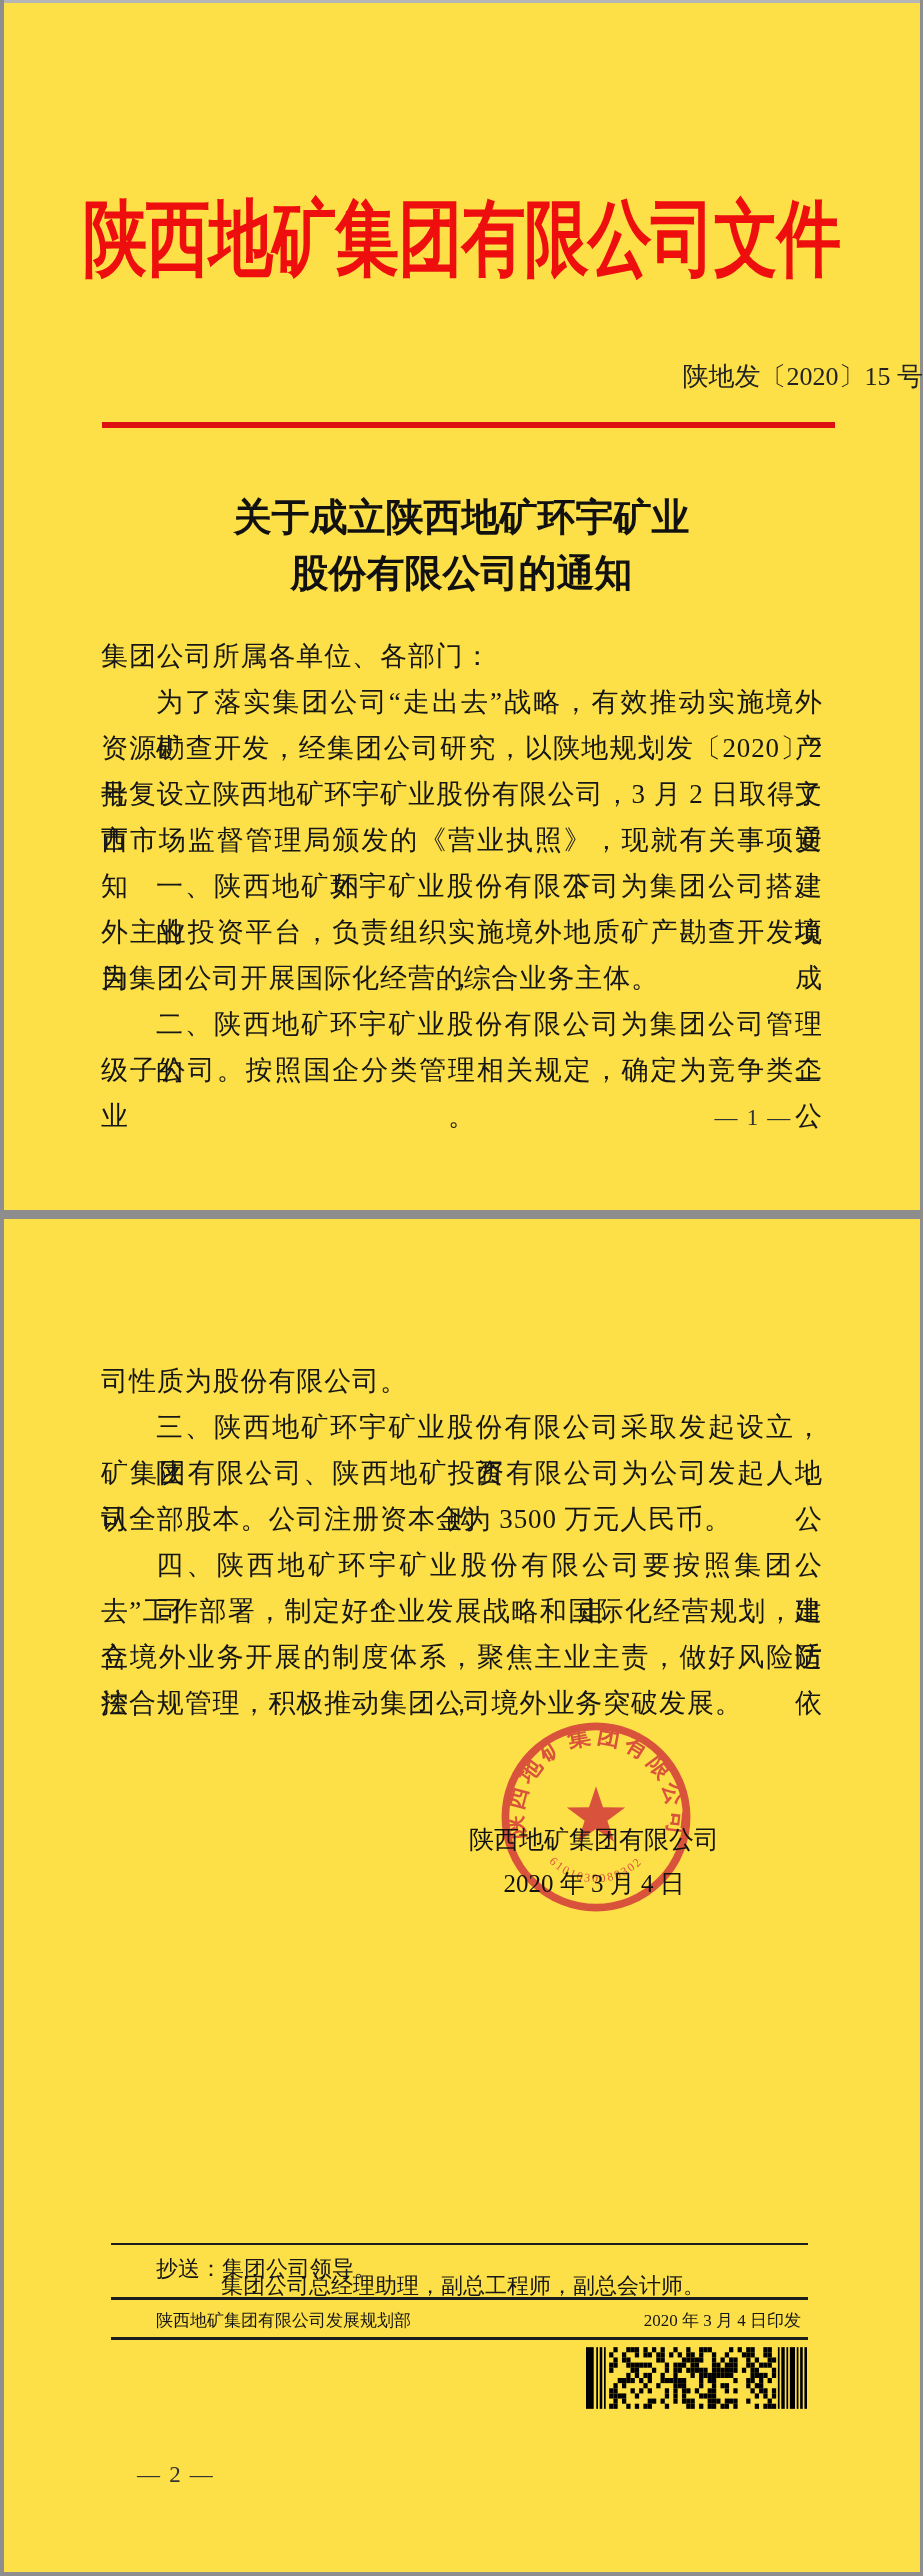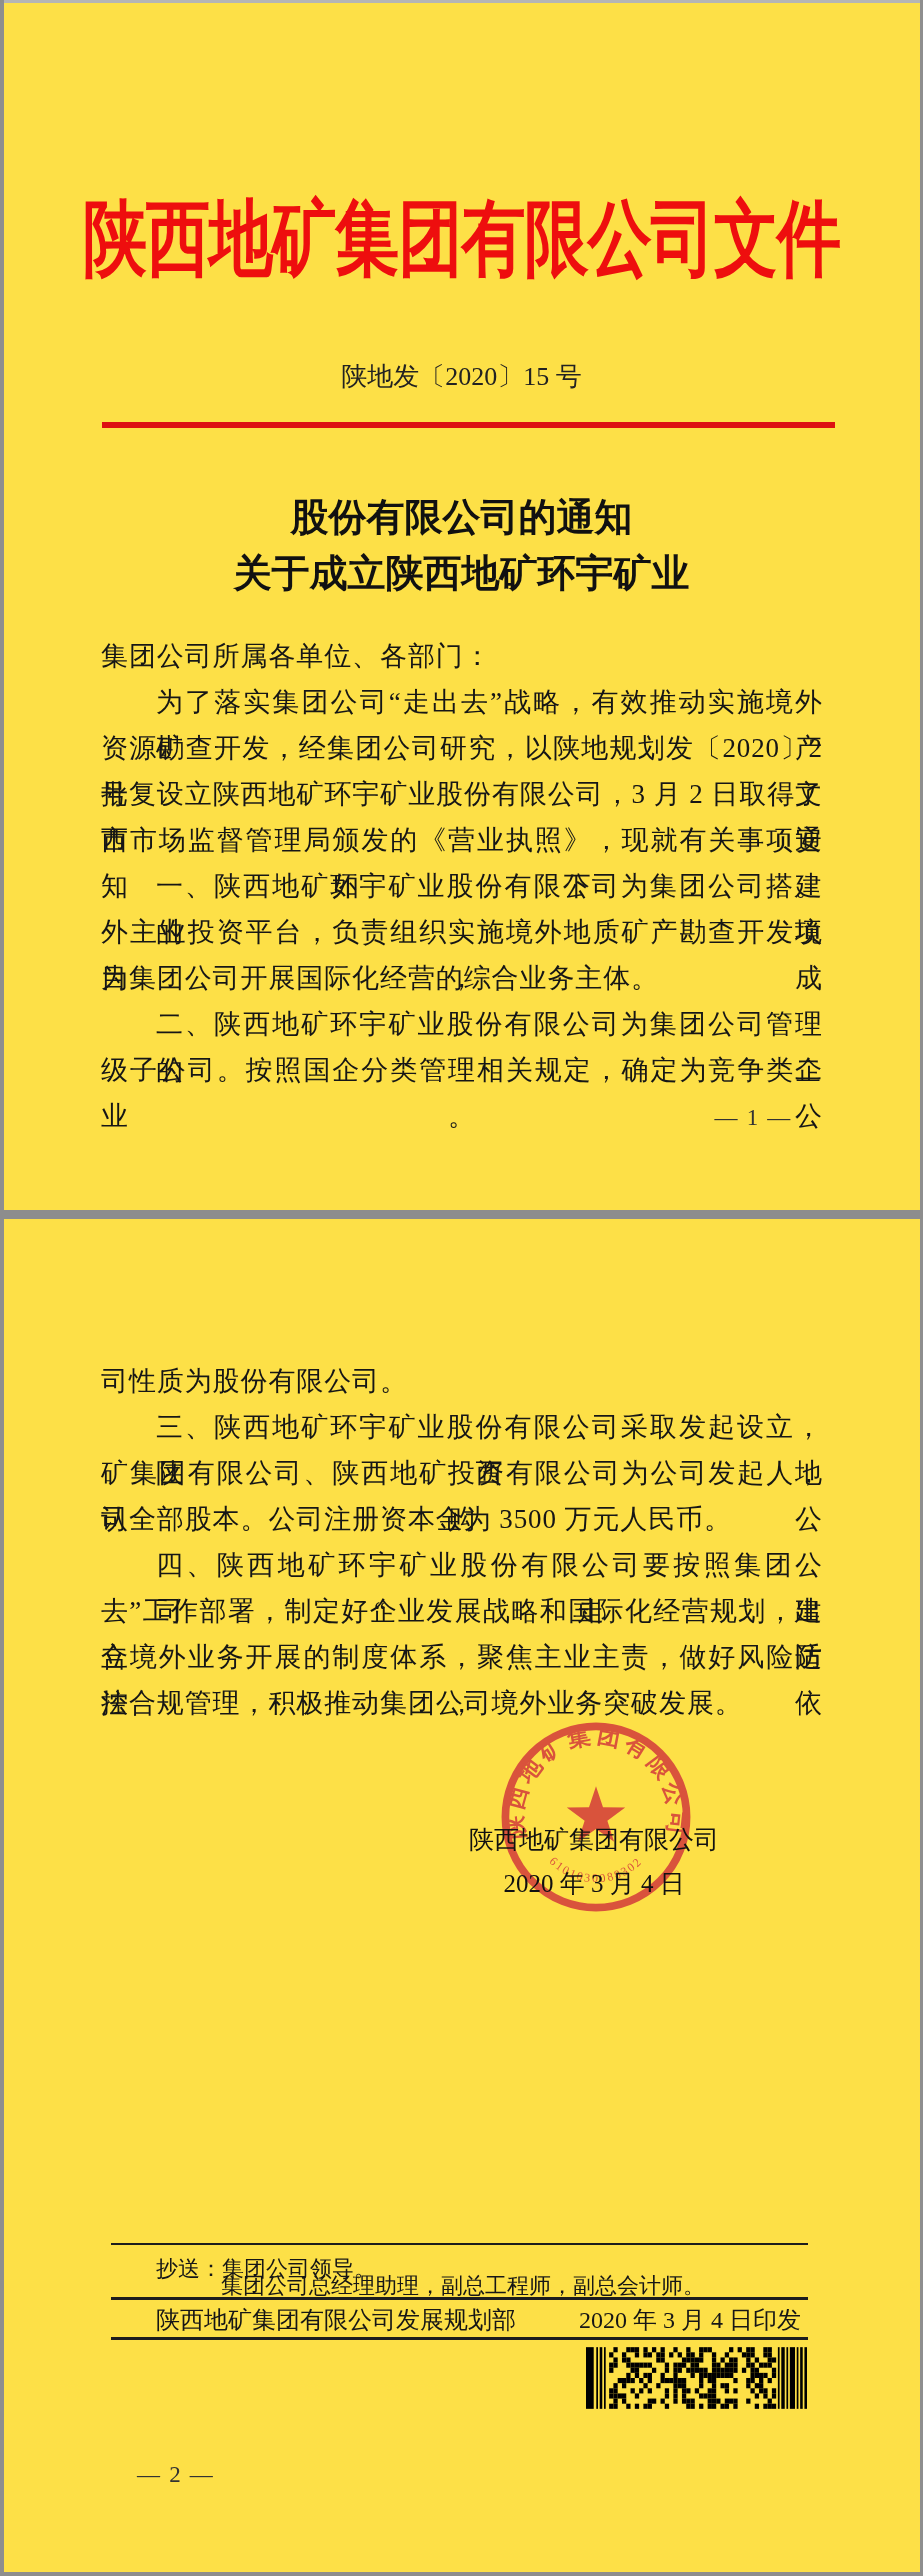--- a/index.html
+++ b/index.html
@@ -16,21 +16,21 @@
   #page-divider{position:absolute;left:0;top:1210px;width:923px;height:8.5px;background:#8d8d8d;}
 
   
   #red-header{
     position:absolute;left:0;top:197px;width:923px;height:85px;line-height:85px;
     text-align:center;font-size:64px;font-weight:bold;letter-spacing:-0.9px;
     transform:scaleY(1.3);transform-origin:center center;white-space:nowrap;
   }
   #doc-number{
     position:absolute;left:0;top:363px;width:923px;height:27px;line-height:27px;
-    text-align:center;font-size:26px;color:#222;
+    text-align:right;font-size:26px;color:#222;
   }
   #red-rule{position:absolute;left:102px;top:422px;width:733px;height:6px;}
   #doc-title{
     position:absolute;left:0;top:489px;width:923px;text-align:center;
     font-size:38px;font-weight:bold;line-height:56px;color:#111;
   }
   .body-block{
     position:absolute;left:101px;width:722px;font-size:27px;color:#161616;
   }
   #p1-body{top:633px;}
@@ -56,42 +56,42 @@
     font-size:25px;line-height:26px;color:#111;white-space:nowrap;
   }
 
   
   .hr{position:absolute;left:111px;width:697px;background:#1d1d1d;}
   #hr-1{top:2243px;height:1.7px;}
   #hr-2{top:2297px;height:2.6px;}
   #hr-3{top:2337px;height:2.6px;}
   #cc-line1{position:absolute;left:156px;top:2249px;font-size:22px;line-height:24px;white-space:nowrap;color:#161616;margin-top:8px;}
   #cc-line2{position:absolute;left:221px;top:2274px;font-size:22px;line-height:24px;white-space:nowrap;color:#161616;}
-  #issuer-row{position:absolute;left:156px;top:2308px;width:645px;height:25px;line-height:25px;font-size:24px;color:#161616;}
+  #issuer-row{position:absolute;left:156px;top:2308px;width:645px;height:25px;line-height:25px;font-size:17px;color:#161616;}
   #issuer{float:left;white-space:nowrap;}
   #print-date{float:right;white-space:nowrap;}
   #barcode{position:absolute;left:586px;top:2347px;width:221px;height:62px;}
 </style>
 </head>
 <body>
 
 <div id="doc">
 
   <div class="edge" id="edge-left"></div>
   <div class="edge" id="edge-right"></div>
   <div id="edge-top"></div>
   <div class="edge" id="edge-bottom"></div>
   <div id="page-divider" style="background: rgb(141, 141, 141);"></div>
 
   <div id="red-header" style="color: rgb(238, 14, 14);">陕西地矿集团有限公司文件</div>
   <div id="doc-number">陕地发〔2020〕15 号</div>
   <div id="red-rule" style="background: rgb(221, 17, 17);"></div>
   <div id="doc-title">
+    <div>关于成立陕西地矿环宇矿业</div>
     <div>股份有限公司的通知</div>
-    <div>关于成立陕西地矿环宇矿业</div>
   </div>
   <div class="body-block" id="p1-body">
       <div class="bline">集团公司所属各单位、各部门：</div>
       <div class="bline indent fill">为了落实集团公司“走出去”战略，有效推动实施境外矿产</div>
       <div class="bline fill">资源勘查开发，经集团公司研究，以陕地规划发〔2020〕2 号文</div>
       <div class="bline fill">批复设立陕西地矿环宇矿业股份有限公司，3 月 2 日取得了西安</div>
       <div class="bline fill">市市场监督管理局颁发的《营业执照》，现就有关事项通知如下。</div>
       <div class="bline indent fill">一、陕西地矿环宇矿业股份有限公司为集团公司搭建的境</div>
       <div class="bline fill">外主业投资平台，负责组织实施境外地质矿产勘查开发项目，成</div>
       <div class="bline">为集团公司开展国际化经营的综合业务主体。</div>

